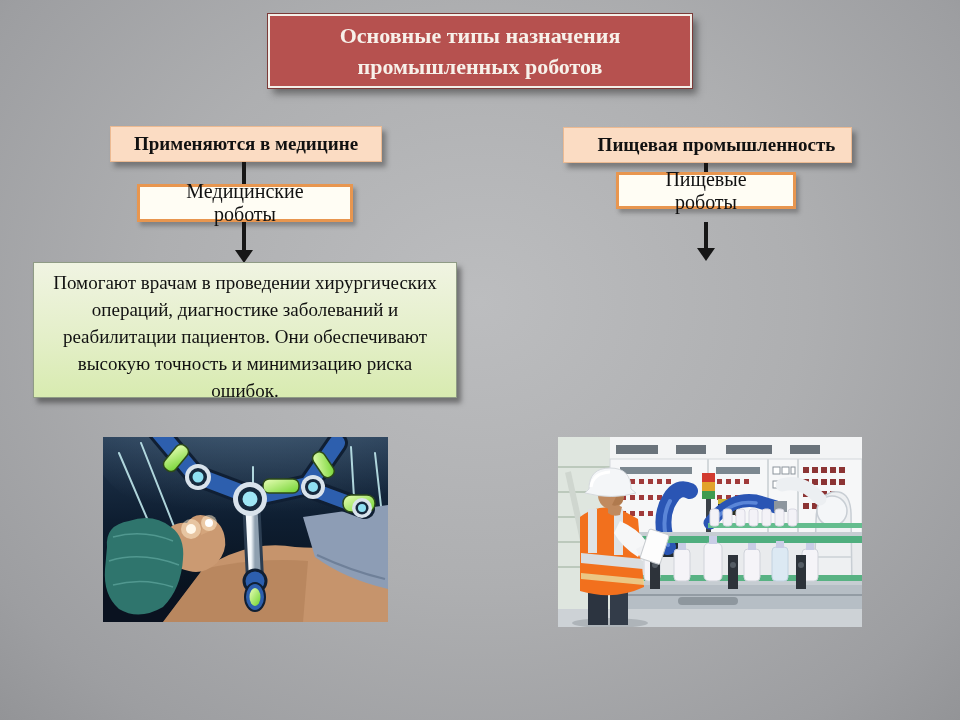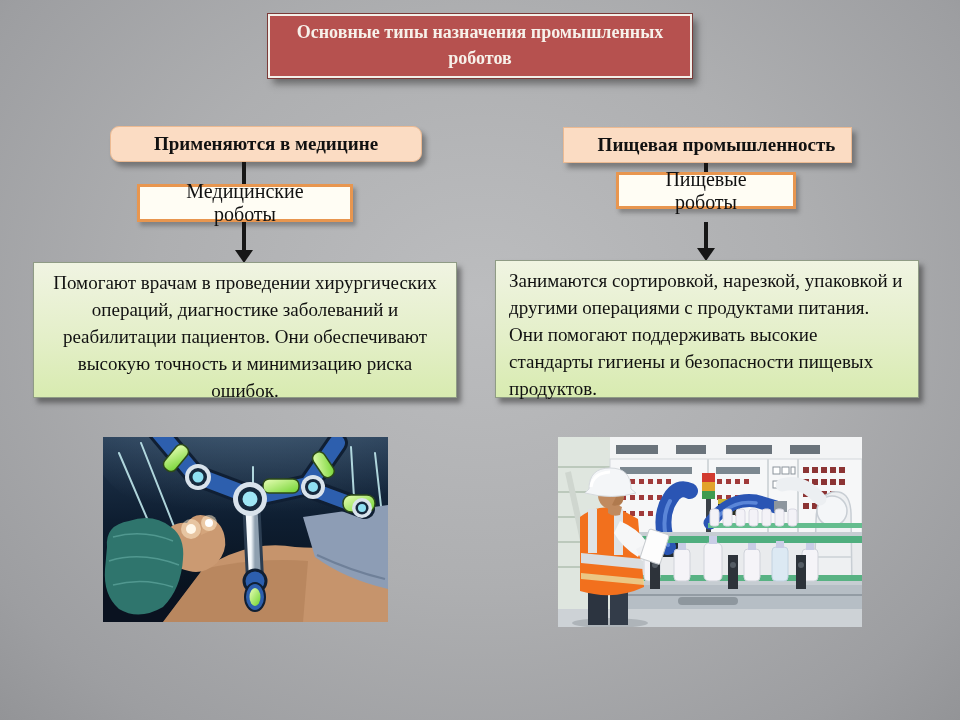--- a/index.html
+++ b/index.html
@@ -2,33 +2,33 @@
 <html><head>
 <meta charset="utf-8">
 <style>
   html,body{margin:0;padding:0;background:#888;}
   .slide{
     position:relative;width:960px;height:720px;overflow:hidden;
     background:radial-gradient(ellipse at 50% 42%, #bcbdbf 0%, #aeafb1 48%, #9d9ea1 85%, #939497 100%);
     font-family:"Liberation Serif","DejaVu Serif",serif;color:#111;
   }
   .title-box{
-    position:absolute;left:268px;top:14px;width:424px;height:64px;box-sizing:border-box;
+    position:absolute;left:268px;top:14px;width:424px;height:74px;box-sizing:border-box;
     background:#b6514f;border:2px solid #f2efe9;
     box-shadow:0 0 0 1px #7c3a38, 5px 6px 7px rgba(40,40,40,.5);
     display:flex;align-items:center;justify-content:center;text-align:center;
-    color:#f7f1ea;font-weight:bold;font-size:18px;line-height:1.42;padding:2px 24px;
+    color:#f7f1ea;font-weight:bold;font-size:22px;line-height:1.42;padding:2px 24px;
   }
   .hdr{
     position:absolute;box-sizing:border-box;background:#fbdcc3;border:1px solid #ecba92;
     box-shadow:4px 5px 5px rgba(50,50,50,.45);
     display:flex;align-items:center;justify-content:center;text-align:center;
     font-weight:bold;font-size:19px;padding:2px 6px;
   }
-  .hdr.left{left:110px;top:126px;width:312px;height:36px;border-radius:9px;}
+  .hdr.left{left:110px;top:126px;width:272px;height:36px;}
   .hdr.right{left:563px;top:127px;width:289px;height:36px;padding-left:24px;}
   .sub{
     position:absolute;box-sizing:border-box;background:#fffdf4;border:3px solid #e8964f;
     box-shadow:3px 4px 4px rgba(50,50,50,.35);
     display:flex;align-items:center;justify-content:center;text-align:center;
     font-size:20px;padding:2px 16px;
   }
   .sub.left{left:137px;top:184px;width:216px;height:38px;}
   .sub.right{left:616px;top:172px;width:180px;height:37px;}
   .vline{position:absolute;width:4px;background:#161616;}
@@ -63,21 +63,20 @@
   <div class="sub left">Медицинские роботы</div>
   <div class="vline l2"></div>
   <div class="ahead l"></div>
   <div class="desc left">Помогают врачам в проведении хирургических операций, диагностике заболеваний и реабилитации пациентов. Они обеспечивают высокую точность и минимизацию риска ошибок.</div>
 
   <div class="hdr right">Пищевая промышленность</div>
   <div class="vline r1"></div>
   <div class="sub right">Пищевые роботы</div>
   <div class="vline r2"></div>
   <div class="ahead r"></div>
-  <div class="desc right">Занимаются сортировкой, нарезкой, упаковкой и другими операциями с продуктами питания. Они помогают поддерживать высокие стандарты гигиены и безопасности пищевых продуктов.</div>
 
   <svg class="photo left" viewBox="0 0 285 185">
     <defs>
       <linearGradient id="mbg" x1="0" y1="0" x2="0" y2="1">
         <stop offset="0" stop-color="#223750"></stop>
           <stop offset="0.45" stop-color="#0e1e31"></stop>
           <stop offset="1" stop-color="#060d16"></stop>
       </linearGradient>
       <radialGradient id="mglow" cx="0.5" cy="0" r="0.9">
         <stop offset="0" stop-color="#e7f3fa" stop-opacity="0.95"></stop>

